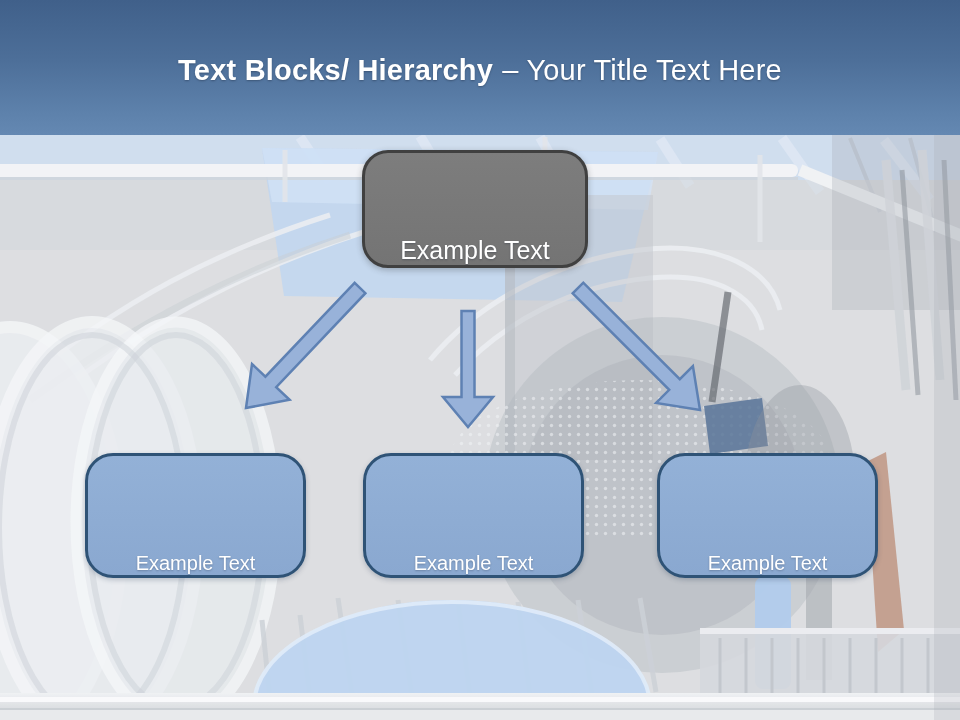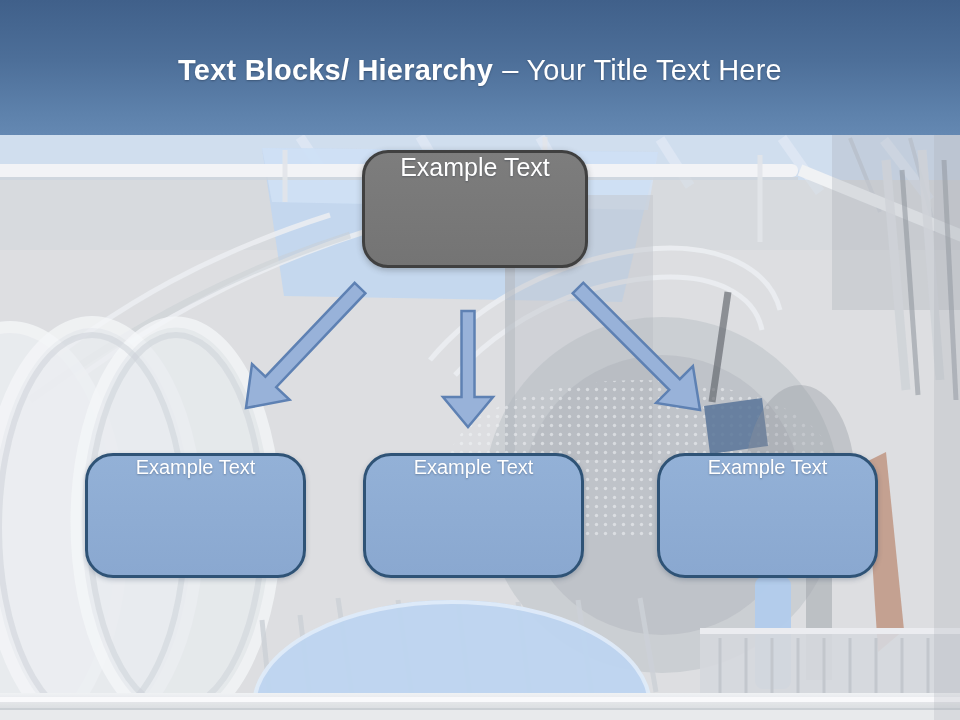--- a/index.html
+++ b/index.html
@@ -18,21 +18,21 @@
   .title{
     position:absolute;left:0;top:52px;width:960px;margin:0;
     text-align:center;color:#fff;font-size:29px;line-height:36px;
     text-shadow:0 1px 2px rgba(20,30,45,.35);
     letter-spacing:.2px;white-space:nowrap;
   }
   .title .t-bold{font-weight:bold;}
   .title .t-reg{font-weight:normal;margin-left:.32em;}
   
   .box{
-    position:absolute;display:flex;align-items:flex-start;justify-content:center;
+    position:absolute;display:flex;align-items:flex-end;justify-content:center;
     color:#fff;text-align:center;
     text-shadow:0 1px 2px rgba(20,30,50,.3);
   }
   .box-root{
     left:362px;top:150px;width:226px;height:118px;
     background:linear-gradient(180deg,#7d7d7d,#747474);
     border:3px solid #404040;border-radius:26px;
     font-size:25px;
     box-shadow:0 2px 6px rgba(40,40,40,.3);
   }

